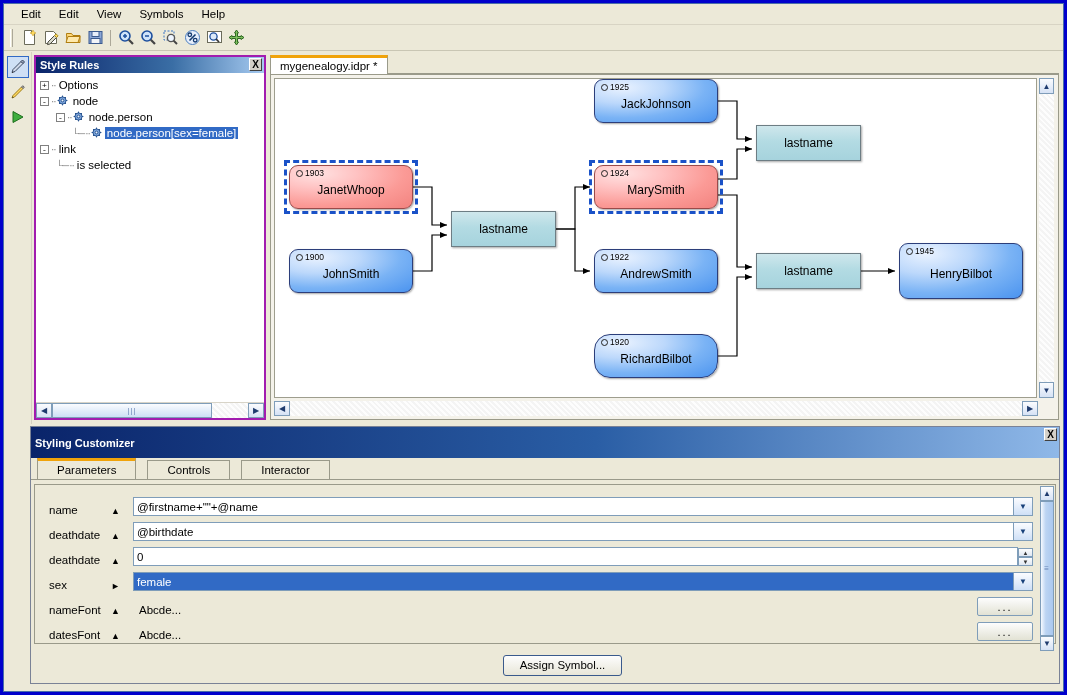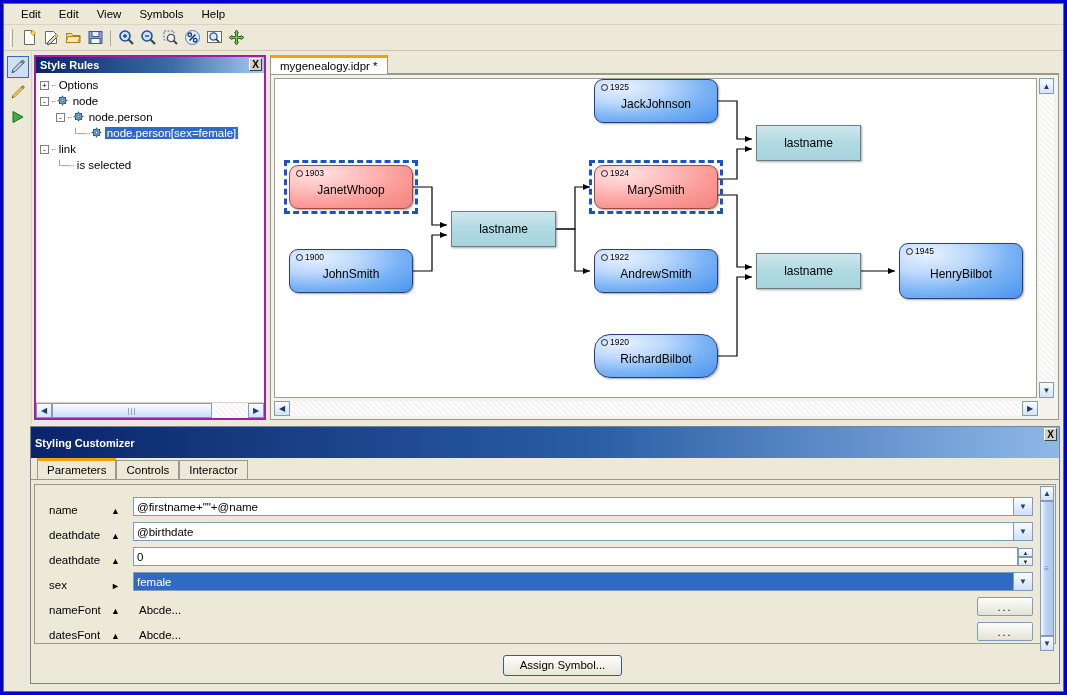--- a/index.html
+++ b/index.html
@@ -291,27 +291,27 @@
     font-size: 10px; font-weight: bold; color: #000; line-height: 1;
   }
   .sc-tabs {
     height: 22px;
     display: flex; align-items: flex-end;
     padding-left: 6px;
     border-bottom: 1px solid #9a9a8a;
   }
   .sctab {
     height: 19px;
-    padding: 0 9px;
+    padding: 0 19px;
     display: flex; align-items: center;
     font-size: 11.5px;
     background: #ece9d8;
     border: 1px solid #9a9a8a;
     border-bottom: none;
-    margin-right: 0;
+    margin-right: 11px;
   }
   .sctab.active {
     background: #ece9d8;
     border-top: 3px solid #f0a30a;
     height: 21px;
     font-weight: normal;
   }
   .sc-body { flex: 1; display: flex; padding: 4px 3px 3px 3px; min-height: 0; }
   .params {
     flex: 1;

